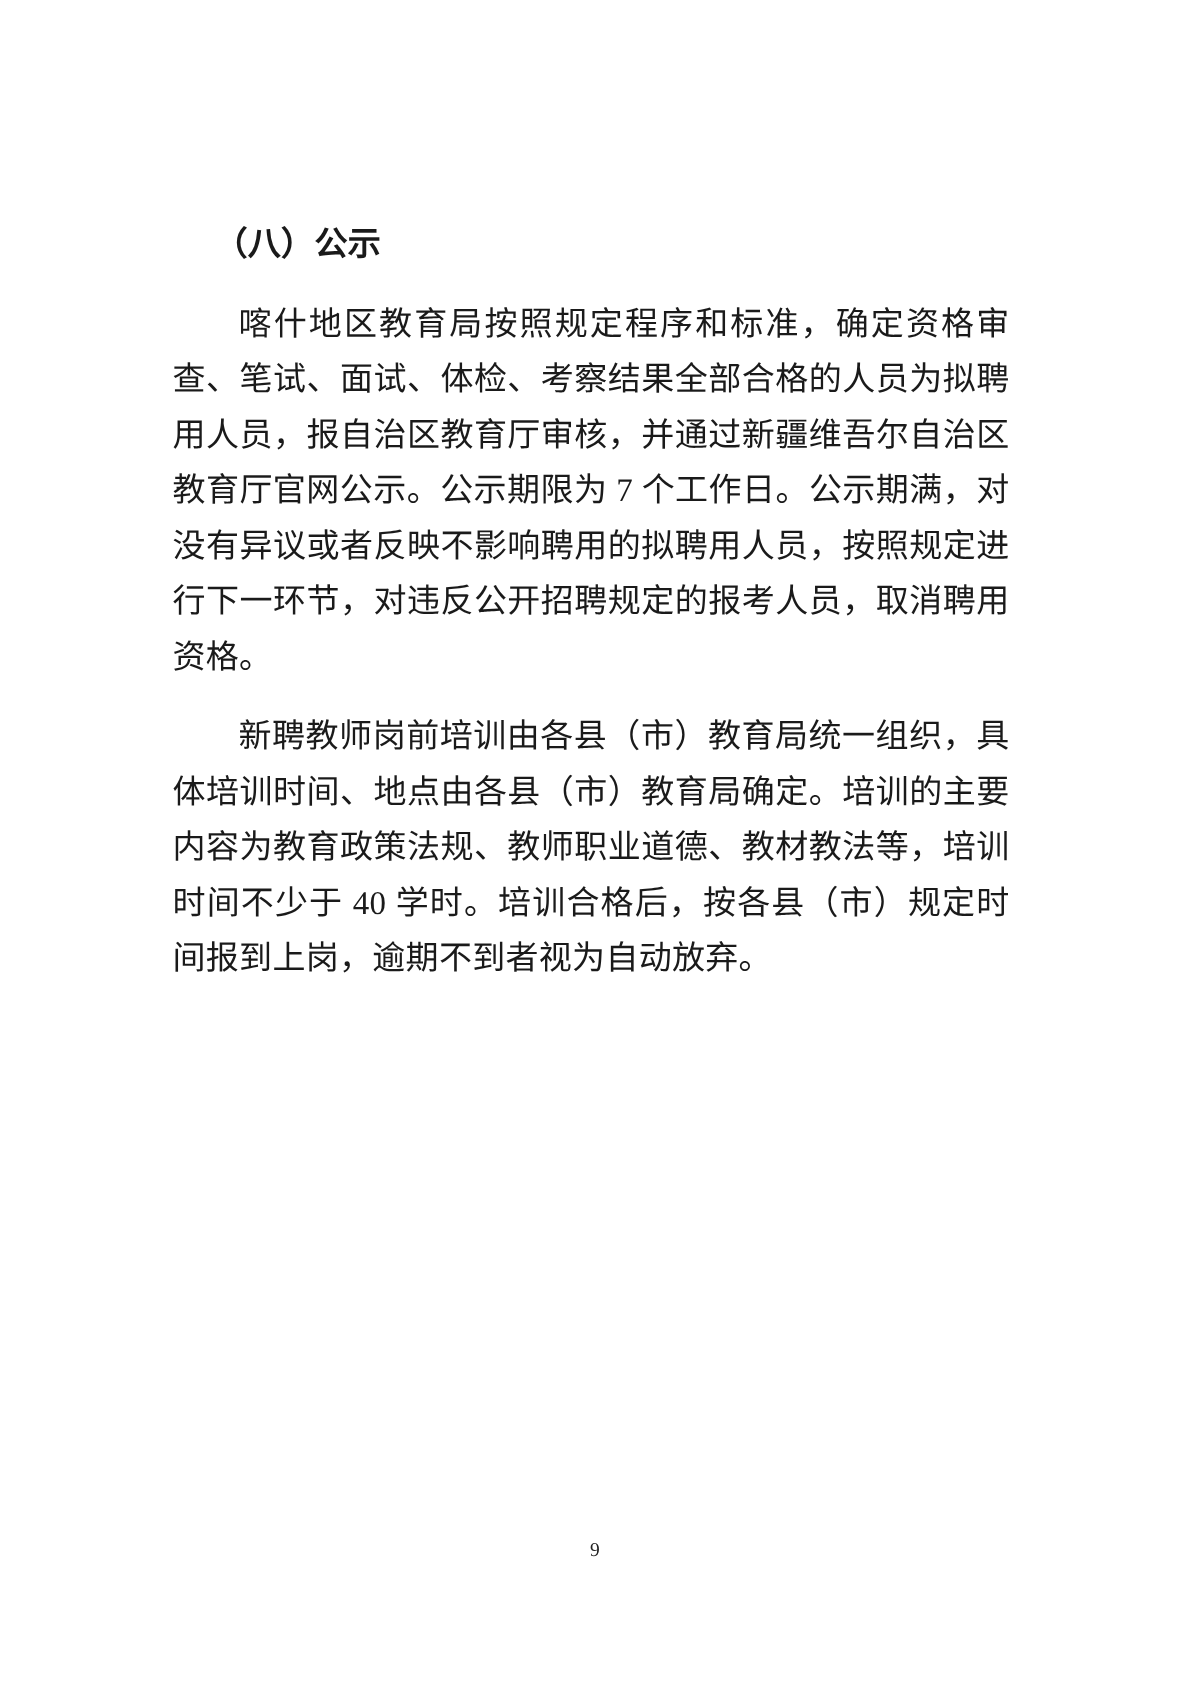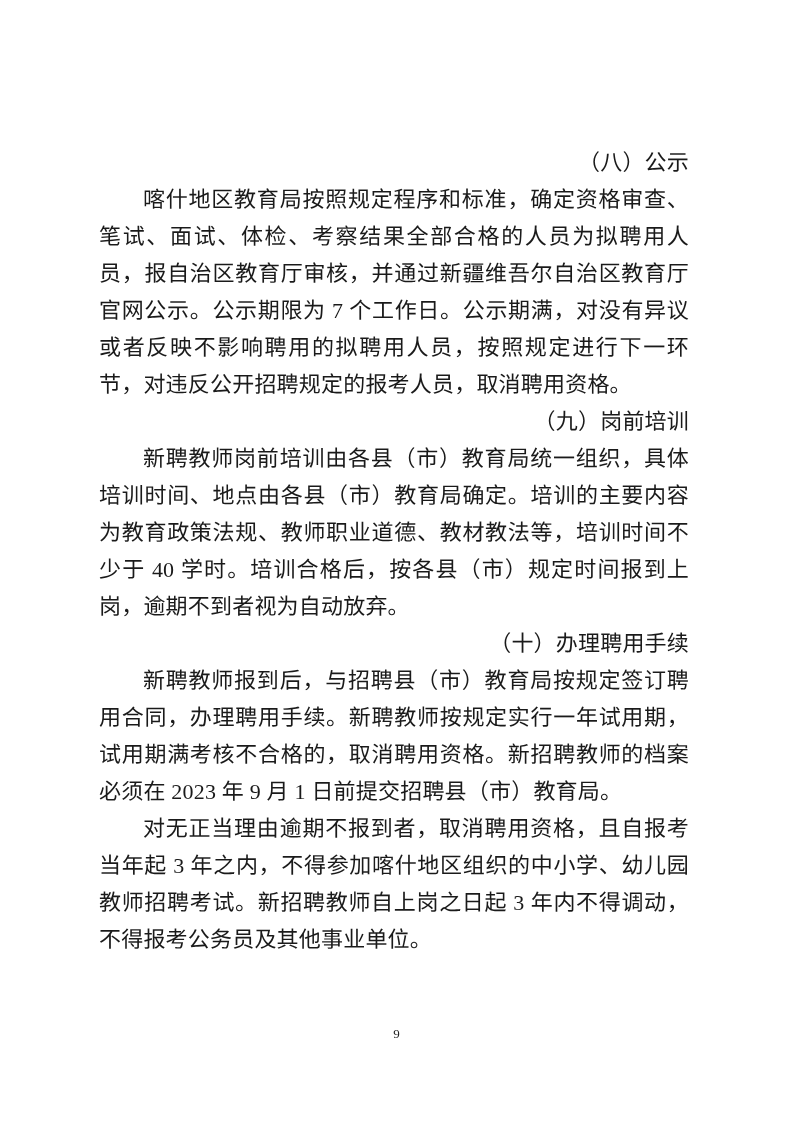--- a/index.html
+++ b/index.html
@@ -25,27 +25,27 @@
     width: 590px;
     font-size: 22px;
     line-height: 37px;
     text-align: justify;
     text-justify: inter-character;
     letter-spacing: 0.2px;
   }
   .sec-heading {
     margin: 0;
     font-size: 22px;
-    font-weight: normal;
+    font-weight: bold;
     line-height: 37px;
     text-indent: 2em;
-    text-align: right;
+    text-align: left;
   }
   .para {
-    margin: 0;
+    margin: 16px;
     text-indent: 2em;
   }
   .page-footer {
     position: absolute;
     top: 1024px;
     left: 0;
     width: 100%;
     text-align: center;
   }
   .page-number {
@@ -61,29 +61,23 @@
 <div class="doc-page">
 
   <div class="doc-body">
 
     <section>
       <h3 class="sec-heading">（八）公示</h3>
       <p class="para">喀什地区教育局按照规定程序和标准，确定资格审查、笔试、面试、体检、考察结果全部合格的人员为拟聘用人员，报自治区教育厅审核，并通过新疆维吾尔自治区教育厅官网公示。公示期限为 7 个工作日。公示期满，对没有异议或者反映不影响聘用的拟聘用人员，按照规定进行下一环节，对违反公开招聘规定的报考人员，取消聘用资格。</p>
     </section>
 
     <section>
-      <h3 class="sec-heading">（九）岗前培训</h3>
       <p class="para">新聘教师岗前培训由各县（市）教育局统一组织，具体培训时间、地点由各县（市）教育局确定。培训的主要内容为教育政策法规、教师职业道德、教材教法等，培训时间不少于 40 学时。培训合格后，按各县（市）规定时间报到上岗，逾期不到者视为自动放弃。</p>
     </section>
 
-    <section>
-      <h3 class="sec-heading">（十）办理聘用手续</h3>
-      <p class="para">新聘教师报到后，与招聘县（市）教育局按规定签订聘用合同，办理聘用手续。新聘教师按规定实行一年试用期，试用期满考核不合格的，取消聘用资格。新招聘教师的档案必须在 2023 年 9 月 1 日前提交招聘县（市）教育局。</p>
-      <p class="para">对无正当理由逾期不报到者，取消聘用资格，且自报考当年起 3 年之内，不得参加喀什地区组织的中小学、幼儿园教师招聘考试。新招聘教师自上岗之日起 3 年内不得调动，不得报考公务员及其他事业单位。</p>
-    </section>
 
   </div>
 
   <div class="page-footer">
     <span class="page-number">9</span>
   </div>
 
 </div>
 
 </body></html>

